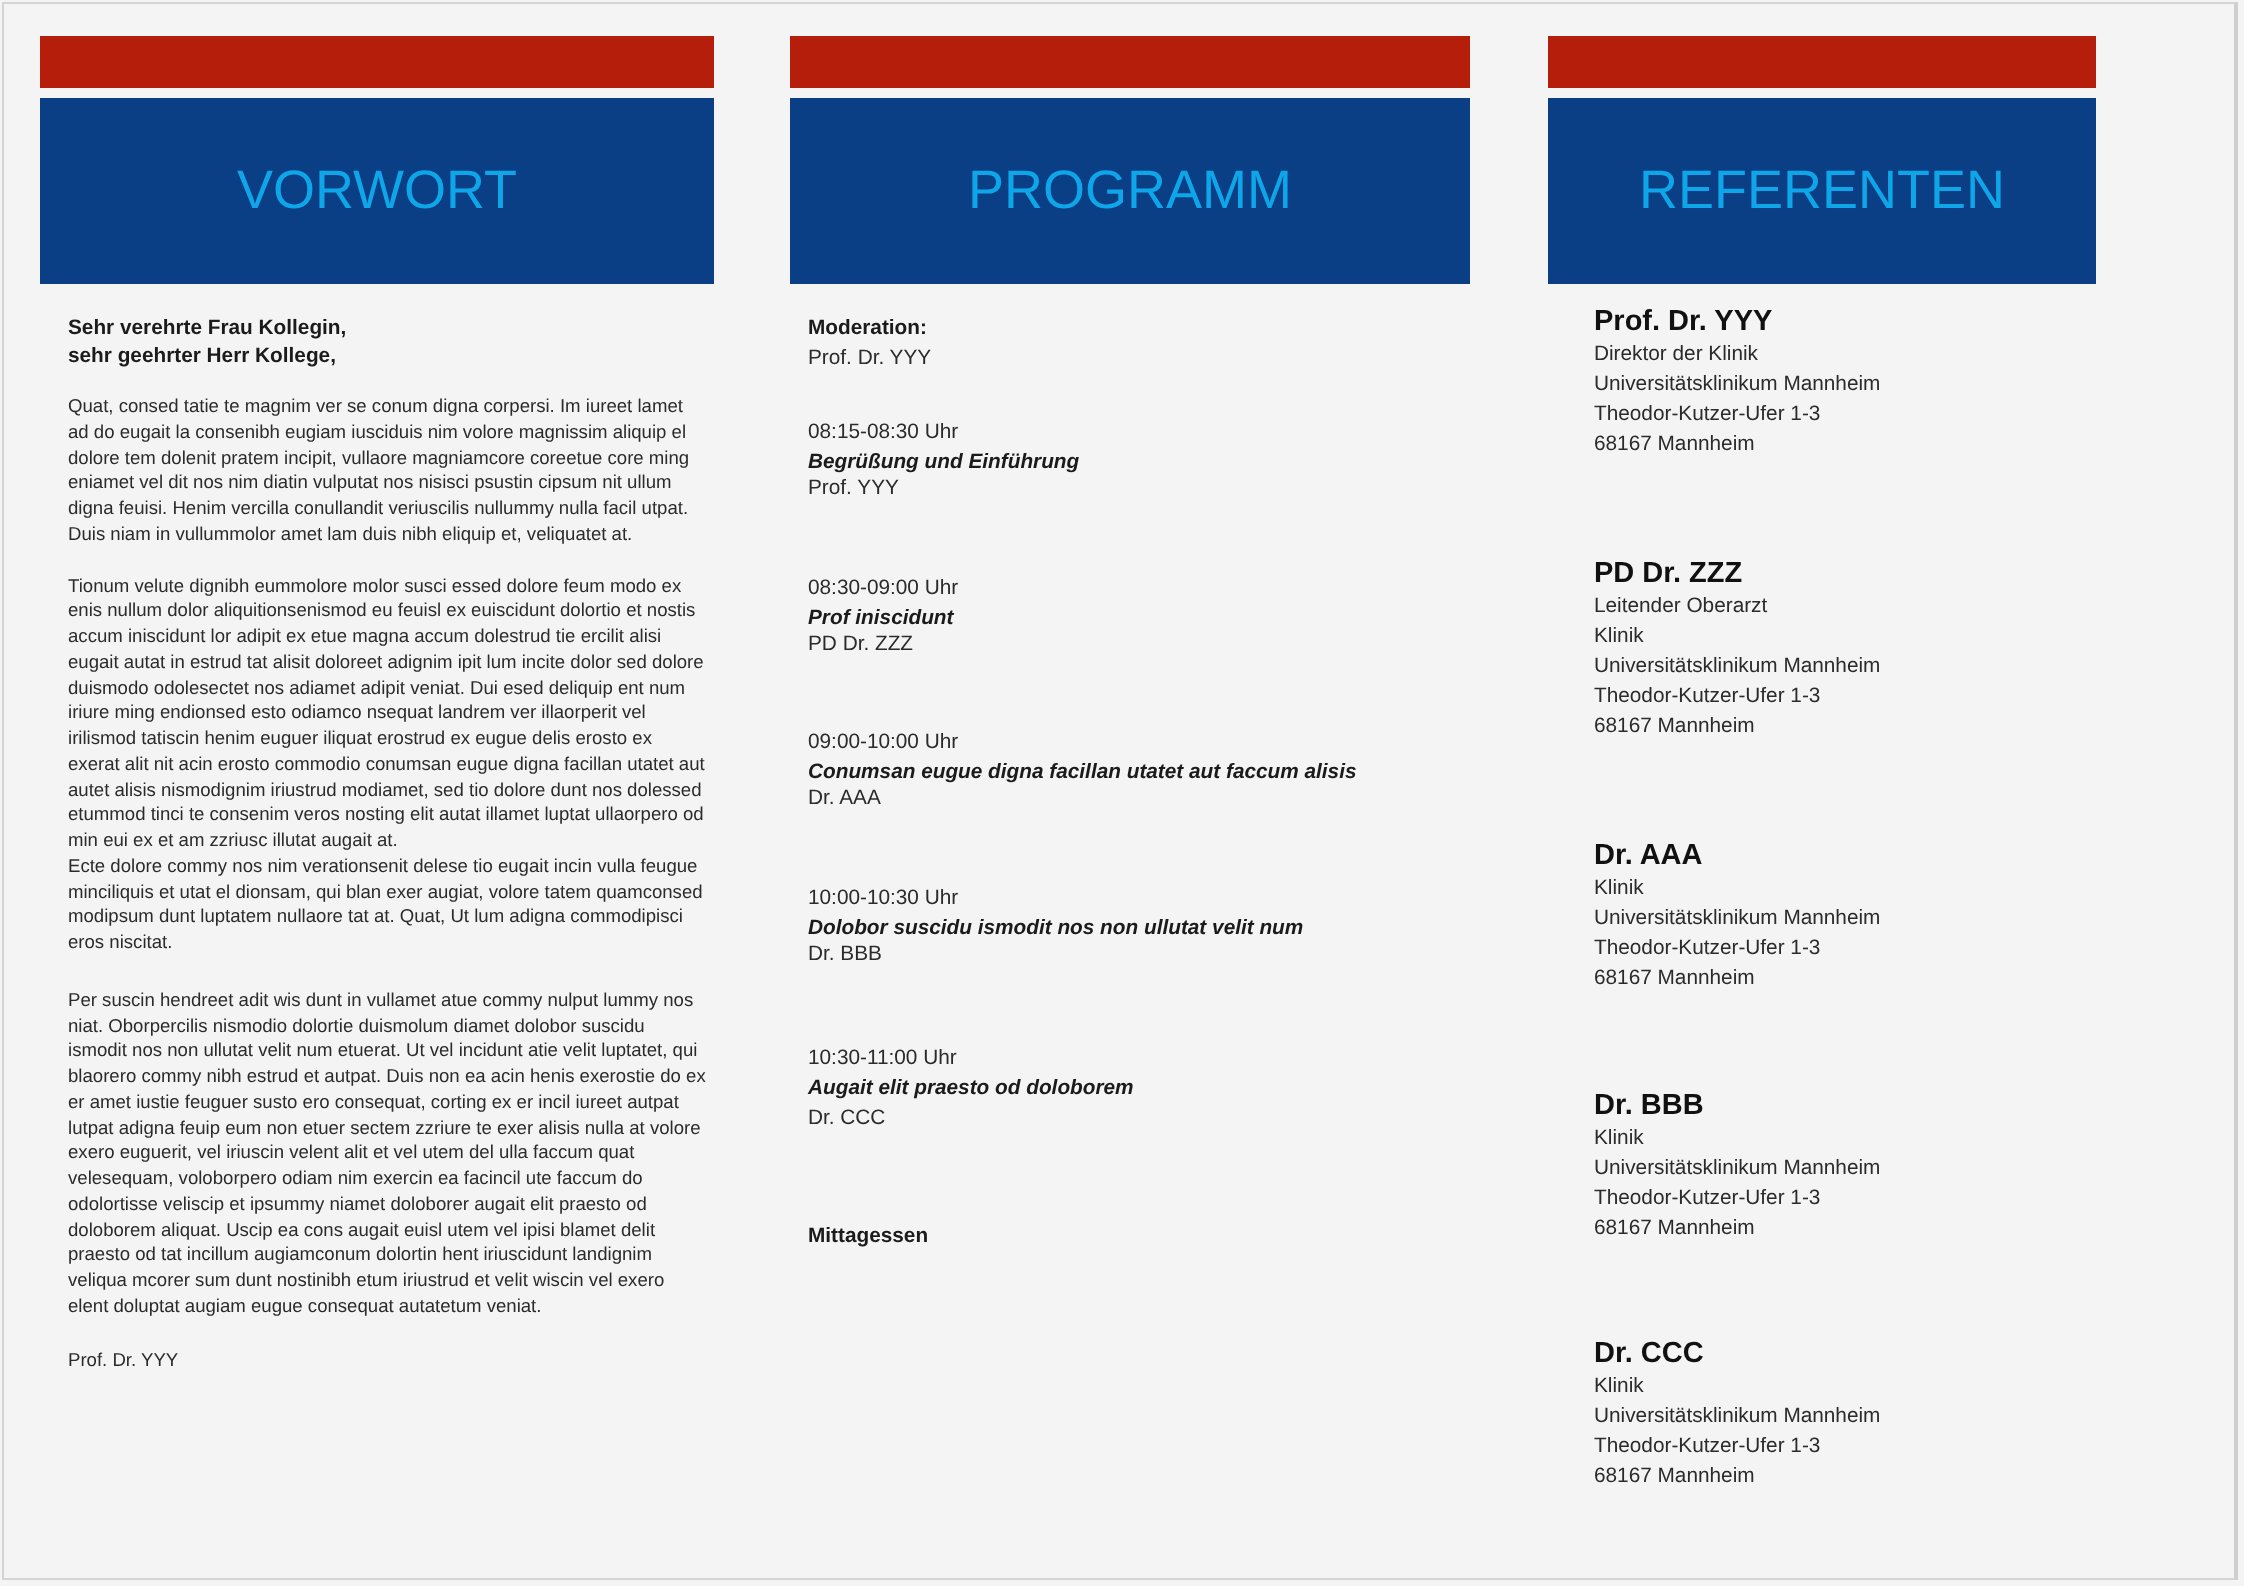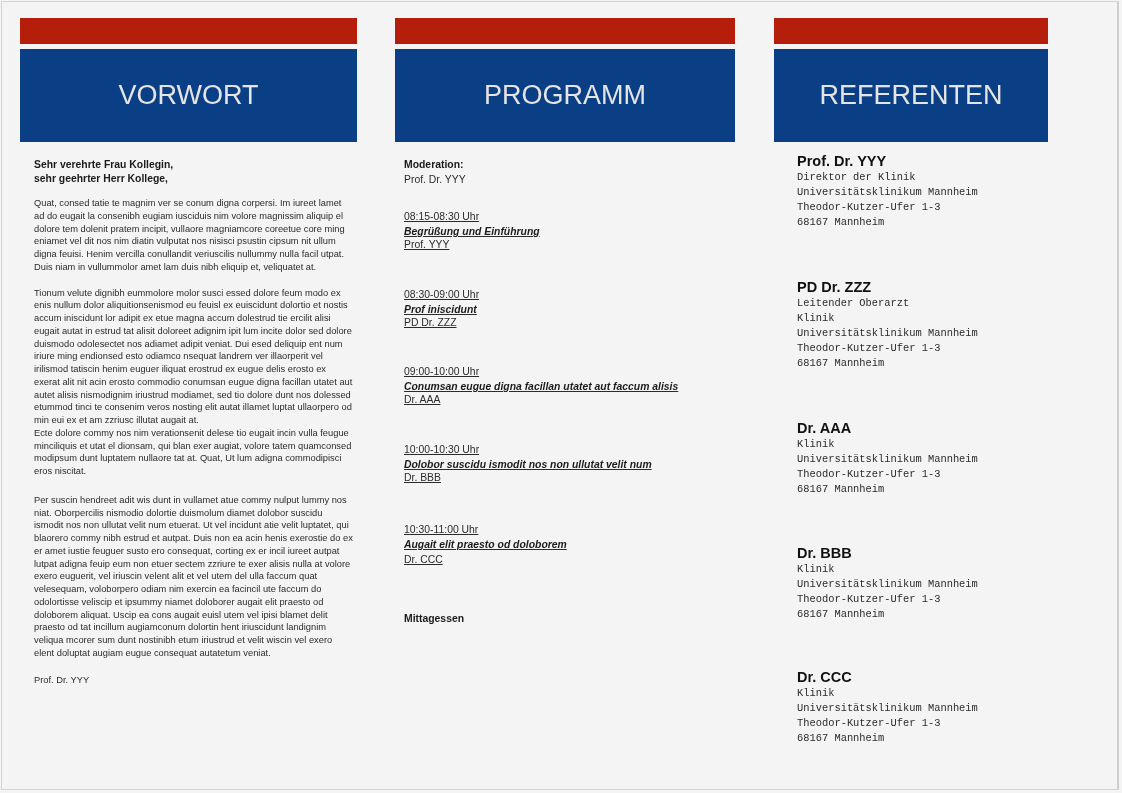--- a/index.html
+++ b/index.html
@@ -33,21 +33,21 @@
     .panel-3 { left: 774px; width: 274px; }
 
     .red-bar {
       height: 26px;
       background: #b41e0a;
     }
     .blue-header {
       margin-top: 5px;
       height: 93px;
       background: #0a3f85;
-      color: #e5e5e5;
+      color: #0ea5e9;
       display: flex;
       align-items: center;
       justify-content: center;
       font-size: 27px;
       letter-spacing: 0px;
     }
 
     
     .vorwort-body {
       position: absolute;
@@ -72,21 +72,21 @@
     .programm-body {
       position: absolute;
       left: 9px;
       top: 140px;
       width: 330px;
       font-size: 10.4px;
       color: #2b2b2b;
     }
     .mod-label { font-weight: bold; line-height: 14px; color: #1b1b1b; }
     .mod-name { line-height: 16px; }
-    .slot { position: absolute; left: 0; width: 330px; text-decoration: underline; }
+    .slot { position: absolute; left: 0; width: 330px; }
     .slot-time { line-height: 16px; }
     .slot-title { font-style: italic; font-weight: bold; line-height: 13px; color: #1b1b1b; }
     .slot-speaker { line-height: 13px; }
     .lunch { position: absolute; left: 0; font-weight: bold; color: #1b1b1b; }
 
     
     .referenten-body {
       position: absolute;
       left: 23px;
       top: 134px;
@@ -96,21 +96,20 @@
     .speaker-name {
       font-weight: bold;
       font-size: 14.5px;
       line-height: 18px;
       color: #111;
     }
     .speaker-line {
       font-size: 10.4px;
       line-height: 15px;
       color: #2b2b2b;
-      font-family: Liberation Mono, monospace;
     }
   </style>
 </head>
 <body>
 
 <div class="page-frame"></div>
 
 <section class="panel panel-1">
   <div class="red-bar"></div>
   <div class="blue-header">

